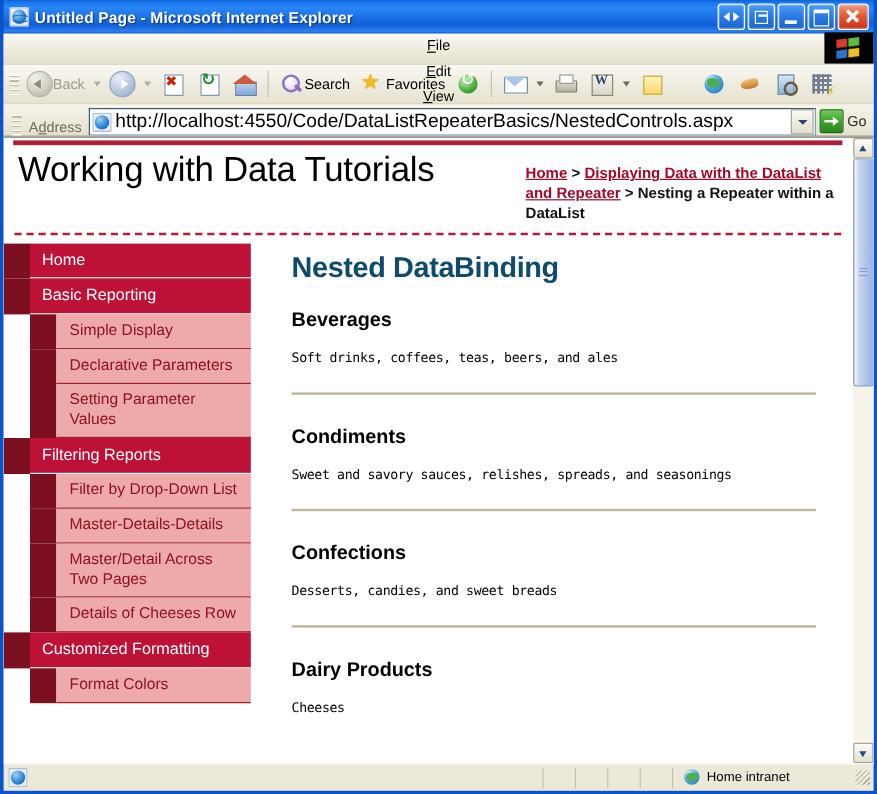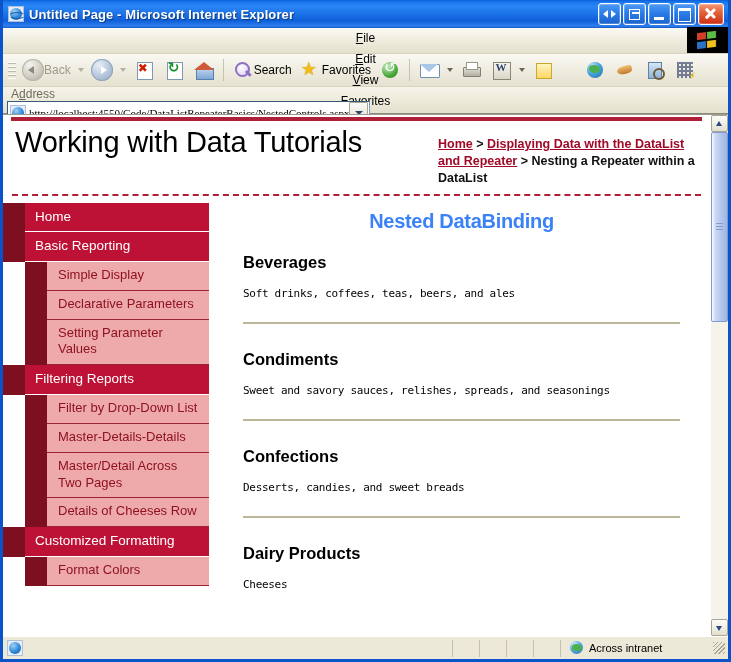--- a/index.html
+++ b/index.html
@@ -317,45 +317,44 @@
       repeating-linear-gradient(to right, #5f6a86 0 2px, transparent 2px 4px);
     opacity:.85;
   }
   .ic-edit::after {
     content:"\26A1"; position:absolute; right:0px; bottom:-2px;
     font-size:11px; color:#e8c21a; font-family:"DejaVu Sans", sans-serif;
   }
 
   
   .addrbar {
-    height: 26px; display:flex; align-items:flex-start;
+    height: 26px; display:flex; align-items:flex-end;
     background: linear-gradient(to bottom, #f6f4ea 0%, #ece9d8 60%, #e2dfcd 100%);
     padding-left: 4px;
     border-bottom: 1px solid #8d8b7e;
-    flex-direction: column;
   }
   .addr-label { font-size:12px; color:#6f6c5e; padding: 0 6px 0 4px; white-space:nowrap; }
   .addr-field {
     flex: 1; height: 21px; display:flex; align-items:center;
     background:#fff;
     border:1px solid #7f9db9;
     border-top-color:#3a5a7a; border-left-color:#3a5a7a;
     position: relative; min-width: 0;
   }
   .addr-ico {
     width: 16px; height: 16px; margin: 0 3px 0 2px; flex:none; position:relative;
     background:#e9eef6; box-shadow: inset 0 0 0 1px #a9c0de; border-radius:1px;
   }
   .addr-ico::before {
     content:""; position:absolute; left:2px; top:2px; width:12px; height:12px; border-radius:50%;
     background: radial-gradient(circle at 35% 30%, #9fd3f5 0%, #2f86d8 55%, #15559c 100%);
   }
   .addr-url {
-    flex:1; font-size:11px; color:#000; white-space:nowrap; overflow:hidden;
-    font-family:Liberation Serif, serif;
+    flex:1; font-size:16px; color:#000; white-space:nowrap; overflow:hidden;
+    font-family:Liberation Sans, sans-serif;
   }
   .addr-drop {
     width:17px; height:19px; flex:none; margin-right:1px;
     background: linear-gradient(to bottom,#fbfaf5,#e2dfcd);
     border:1px solid #a9a695; border-radius:1px;
     position:relative;
   }
   .addr-drop::before {
     content:""; position:absolute; left:5px; top:8px;
     width:0;height:0;border-left:4px solid transparent;border-right:4px solid transparent;
@@ -438,24 +437,23 @@
   .nav-sub .nav-body {
     background: #eeaaaa; color:#8e1220;
     font-size: 13px; line-height: 1.3;
     padding: 5px 8px 6px 11px;
     border-bottom: 1px solid #9a2430;
   }
 
   
   .content { flex:1; min-width:0; padding: 14px 30px 0 34px; }
   .c-h1 {
-    font-size: 20px; font-weight: bold; color:#3b82f6;
+    font-size: 24px; font-weight: bold; color:#0c4a6e;
     margin: 0 0 20px 0; letter-spacing:-0.3px;
     font-family:"Liberation Sans", sans-serif;
-    text-align:center;
   }
   .cat { margin-bottom: 0; }
   .cat-name {
     font-size: 16.5px; font-weight: bold; color:#000;
     margin: 0 0 15px 0;
     font-family:"Liberation Sans", sans-serif;
   }
   .cat-desc {
     font-size: 11px; color:#000; margin: 0 0 22px 0;
     font-family:"DejaVu Sans Mono", monospace;
@@ -772,18 +770,18 @@
 
   <div class="statusbar">
     <div class="st-ico"></div>
     <div class="st-main"></div>
     <div class="st-cell"></div>
     <div class="st-cell"></div>
     <div class="st-cell"></div>
     <div class="st-cell"></div>
     <div class="st-zone">
       <span class="zone-ico"></span>
-      <span>Across intranet</span>
+      <span>Home intranet</span>
     </div>
     <div class="grip"></div>
   </div>
 
 </div>
 
 </body></html>

